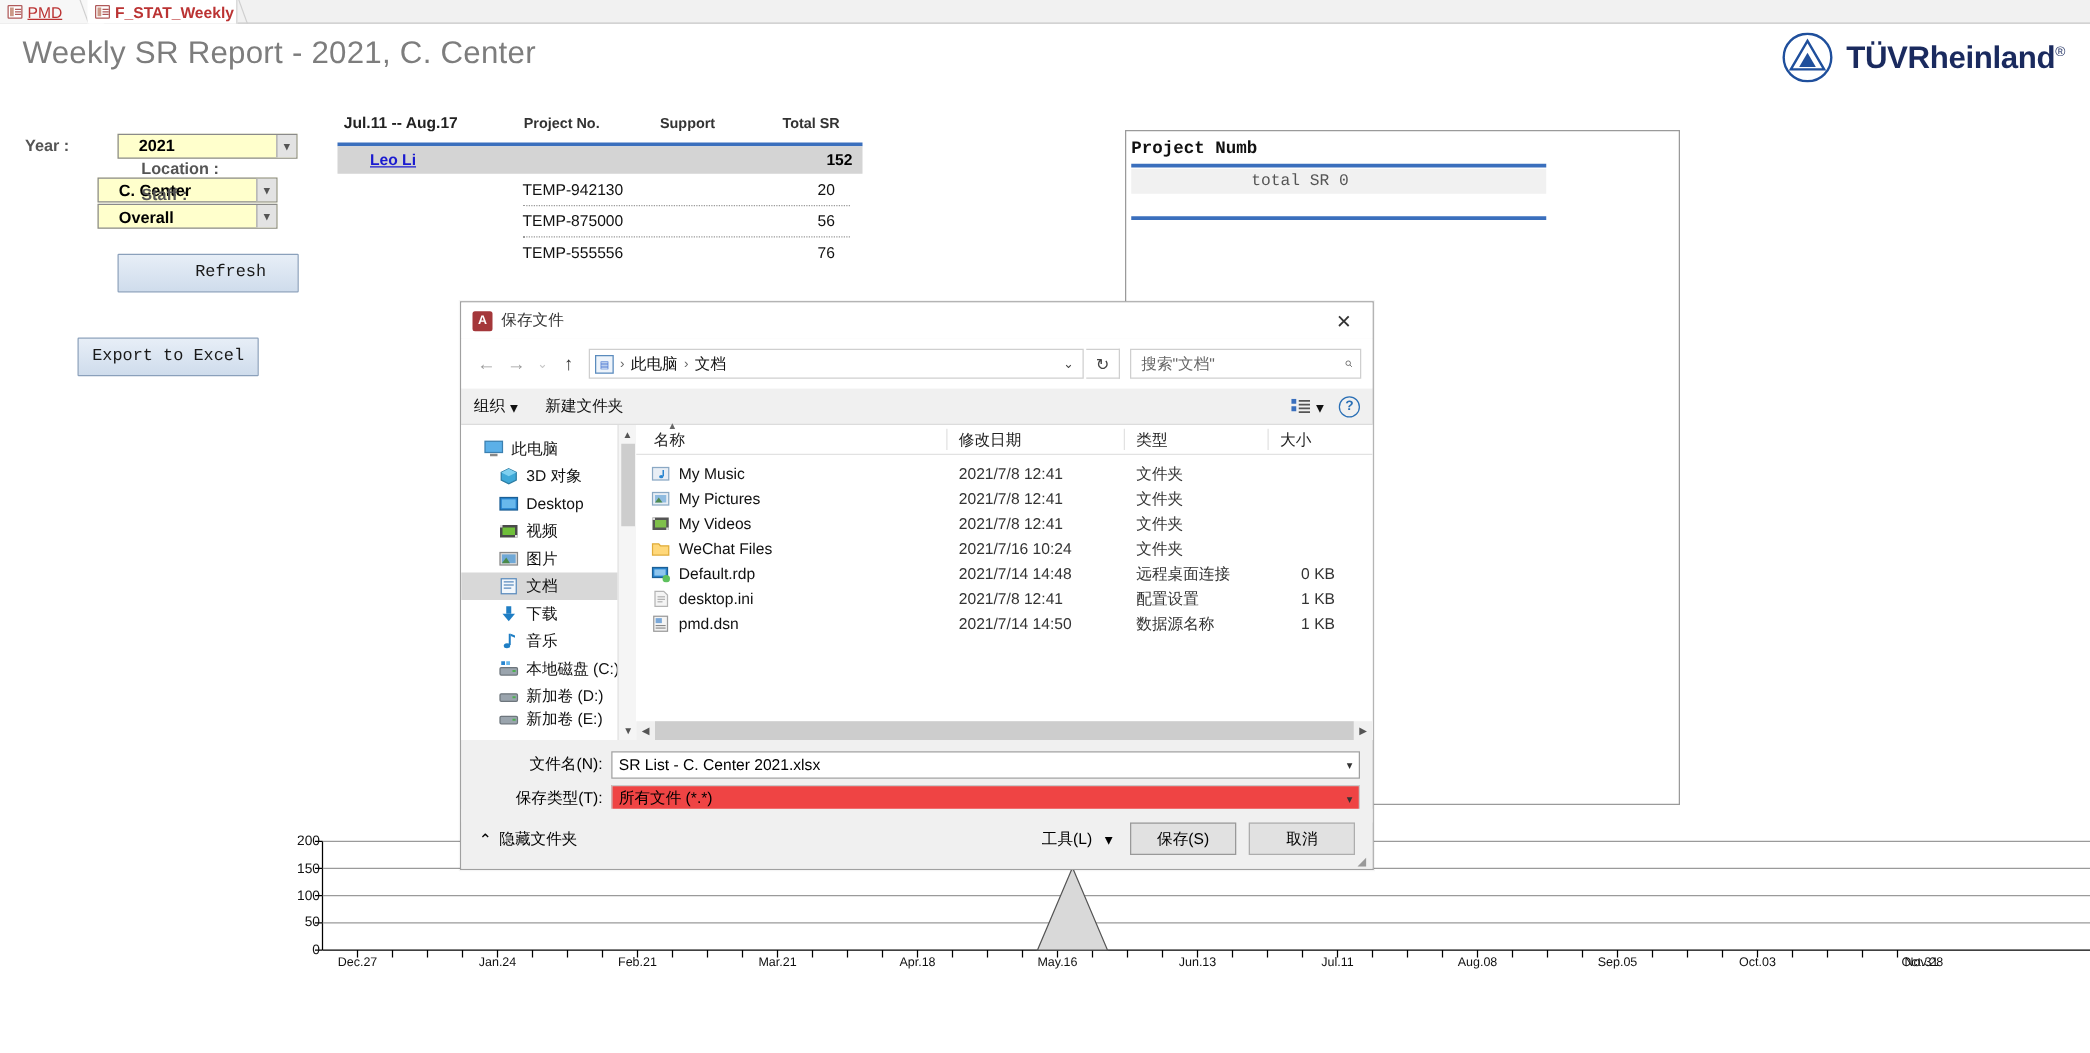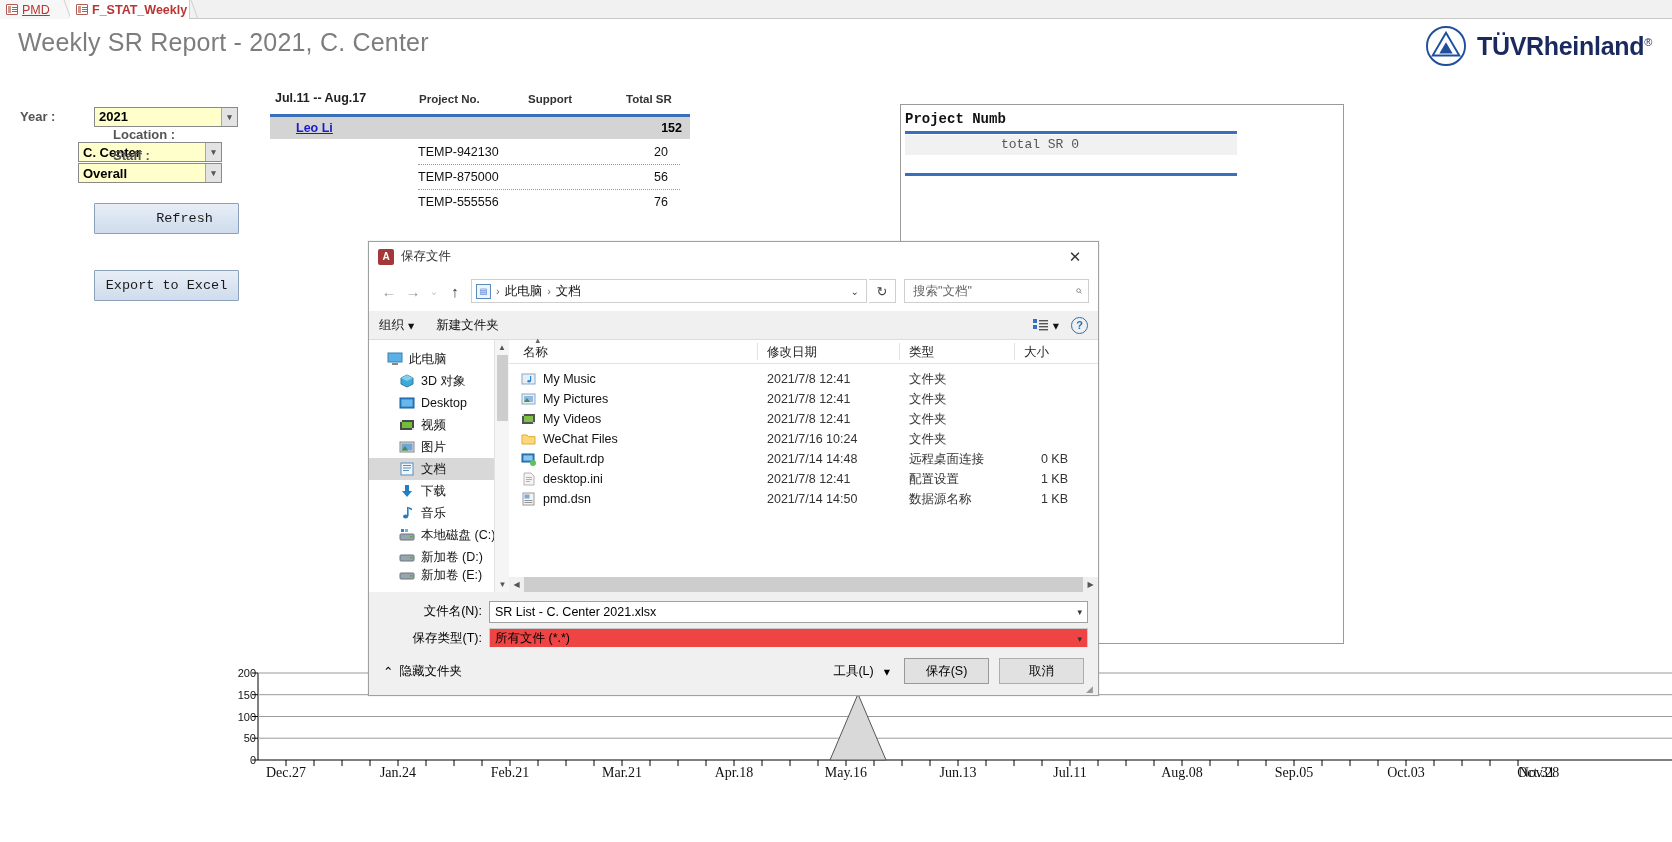--- a/index.html
+++ b/index.html
@@ -67,21 +67,21 @@
   .filters{ position:absolute; left:20px; top:106px; width:260px; }
   .frow{ height:21px; display:flex; align-items:center; margin-bottom:0px; position:relative; }
   .frow + .frow{ margin-top:0px;flex-direction:column; }
   .flabel{
     width:74px; font-size:13px; color:#555; font-weight:bold;
     font-family:"Liberation Sans", sans-serif;
   }
   .combo{
     width:144px; height:20px; background:#ffffcc;
     border:1px solid #8a8a8a; display:flex; align-items:center;
-    font-size:13px; color:#000; padding-left:4px; font-weight:bold;
+    font-size:13px; color:#000; padding-left:16px; font-weight:bold;
     position:relative;
   }
   .combo .cb-txt{ flex:1; }
   .combo .cb-arrow{
     width:16px; height:18px; background:#e3e3e3; border-left:1px solid #a9a9a9;
     display:flex; align-items:center; justify-content:center;
     font-size:9px; color:#555;
   }
   .btn3d{
     width:145px; height:31px;
@@ -145,21 +145,21 @@
   }
 
   
   .chart{ position:absolute; left:0px; top:655px; width:1672px; height:187px; background:#fff; }
   .ytick{
     position:absolute; right:0; transform:translateY(-50%);
     font-size:11px; color:#111; text-align:right; width:34px;
   }
   .xtick{
     position:absolute; top:0; transform:translateX(-50%);
-    font-size:14px; color:#111; white-space:nowrap;font-family:Liberation Serif, serif;
+    font-size:10px; color:#111; white-space:nowrap;
   }
 
   
   .dlg{
     position:absolute; left:368px; top:241px; width:731px; height:455px;
     background:#f0f0f0; border:1px solid #a0a0a0;
     box-shadow:0 0 0 1px rgba(0,0,0,0.04);
     font-family:"Liberation Sans", sans-serif; font-size:12.5px; color:#000;
   }
   .dlg-title{
@@ -340,21 +340,21 @@
     </div>
   </div>
   <div class="frow">
     <div class="flabel">Staff :</div>
     <div class="combo">
       <span class="cb-txt">Overall</span>
       <span class="cb-arrow">▾</span>
     </div>
   </div>
   <div class="btn3d" style="margin-top:34px;margin-left:74px;padding-left:36px;">Refresh</div>
-  <div class="btn3d" style="margin-top:36px;margin-left:74px;">Export to Excel</div>
+  <div class="btn3d" style="margin-top:36px;margin-left:42px;">Export to Excel</div>
 </div>
 
 <div class="report">
   <div class="rpt-head">
     <div class="rpt-week">Jul.11  --  Aug.17</div>
     <div class="rpt-col c-proj">Project No.</div>
     <div class="rpt-col c-supp">Support</div>
     <div class="rpt-col c-tot">Total SR</div>
   </div>
   <div class="blue-rule"></div>

